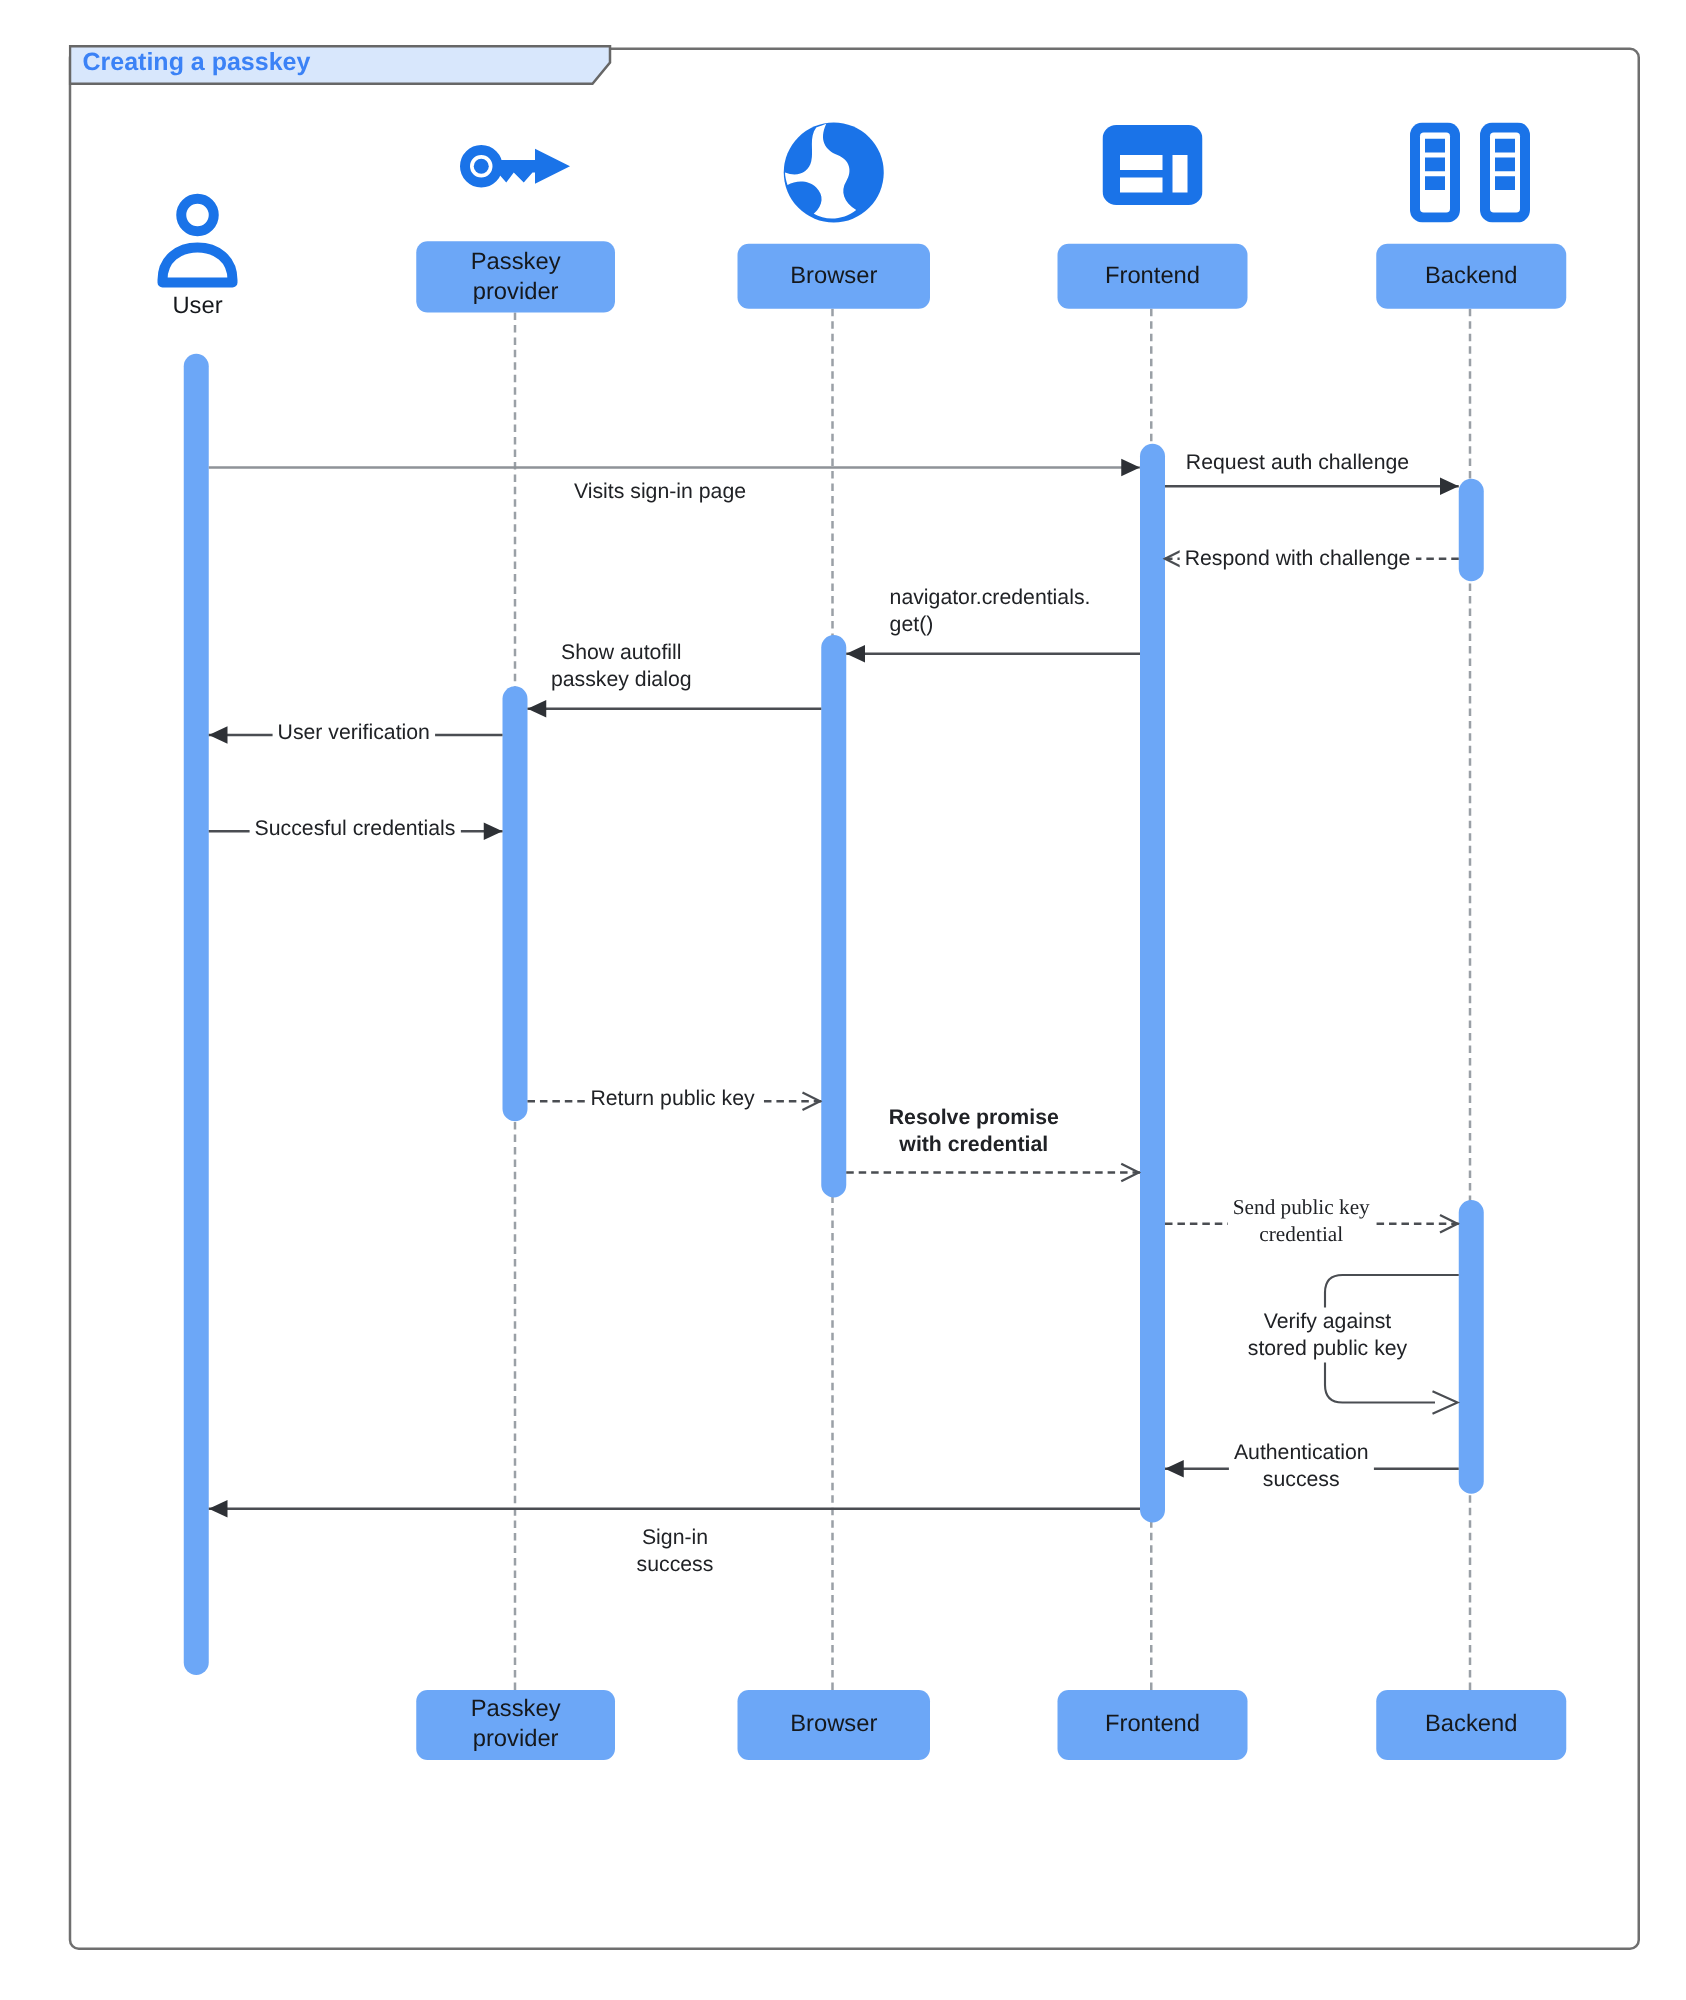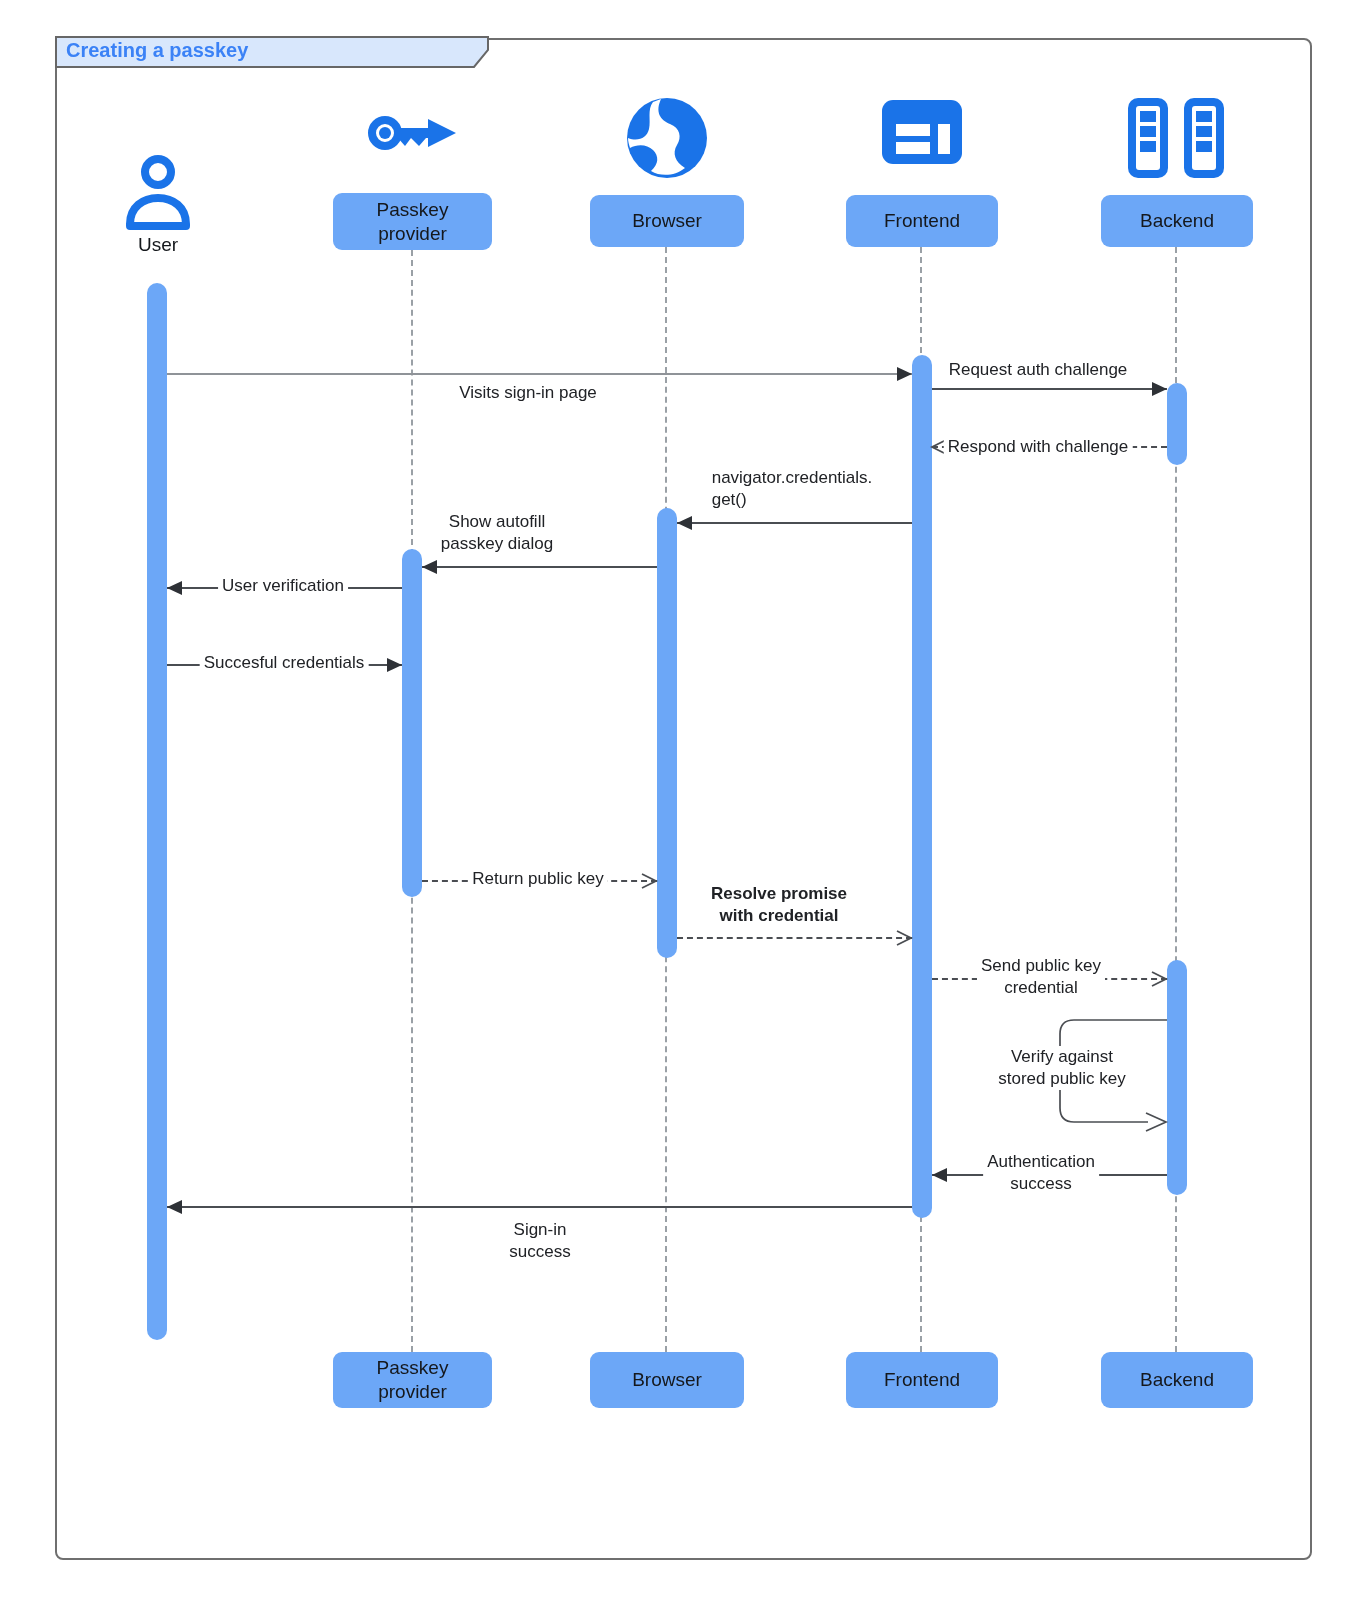--- a/index.html
+++ b/index.html
@@ -150,21 +150,21 @@
   <svg class="ao" style="left:895px;top:929px;" width="18" height="18" viewBox="0 0 18 18">
     <path d="M2 2 L16 9 L2 16" fill="none" stroke="#4a4d52" stroke-width="1.8"></path>
   </svg>
   <div class="mlabel" style="left:779px;top:883px;font-weight:bold;">Resolve promise
 with credential</div>
 
   <div class="ml dashed" style="left:932px;top:978px;width:235px;"></div>
   <svg class="ao" style="left:1150px;top:970px;" width="18" height="18" viewBox="0 0 18 18">
     <path d="M2 2 L16 9 L2 16" fill="none" stroke="#4a4d52" stroke-width="1.8"></path>
   </svg>
-  <div class="mlabel" style="left:1041px;top:955px;">Send public key
+  <div class="mlabel" style="left:1041px;top:955px;font-family:Liberation Serif, serif;">Send public key
 credential</div>
 
   <svg class="ao" style="left:1050px;top:1010px;" width="130" height="125" viewBox="0 0 130 125">
     <path d="M117 10 H24 Q10 10 10 24 V98 Q10 112 24 112 H98" fill="none" stroke="#4a4d52" stroke-width="1.7"></path>
     <path d="M96 103 L116 112 L96 121" fill="none" stroke="#4a4d52" stroke-width="1.7"></path>
   </svg>
   <div class="mlabel" style="left:1062px;top:1046px;">Verify against
 stored public key</div>
 
   <div class="ml" style="left:932px;top:1174px;width:235px;"></div>

